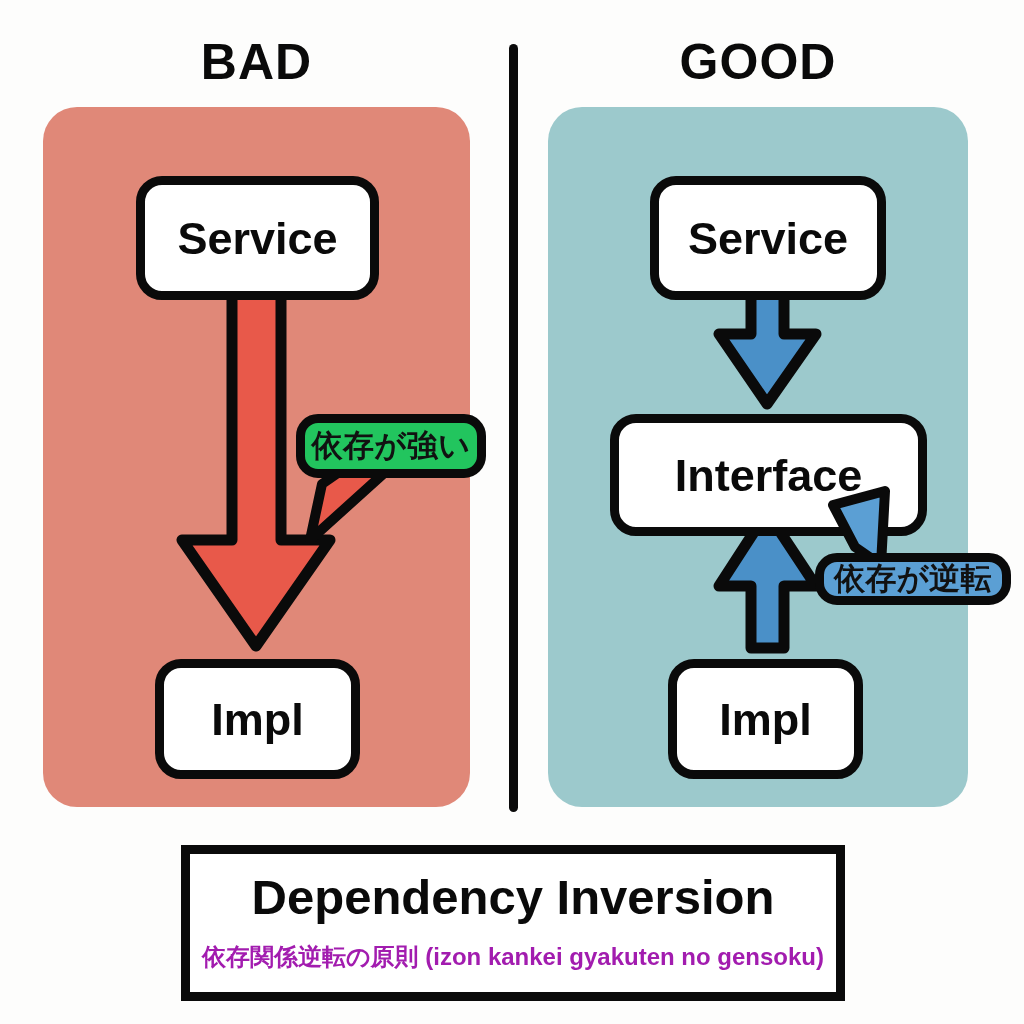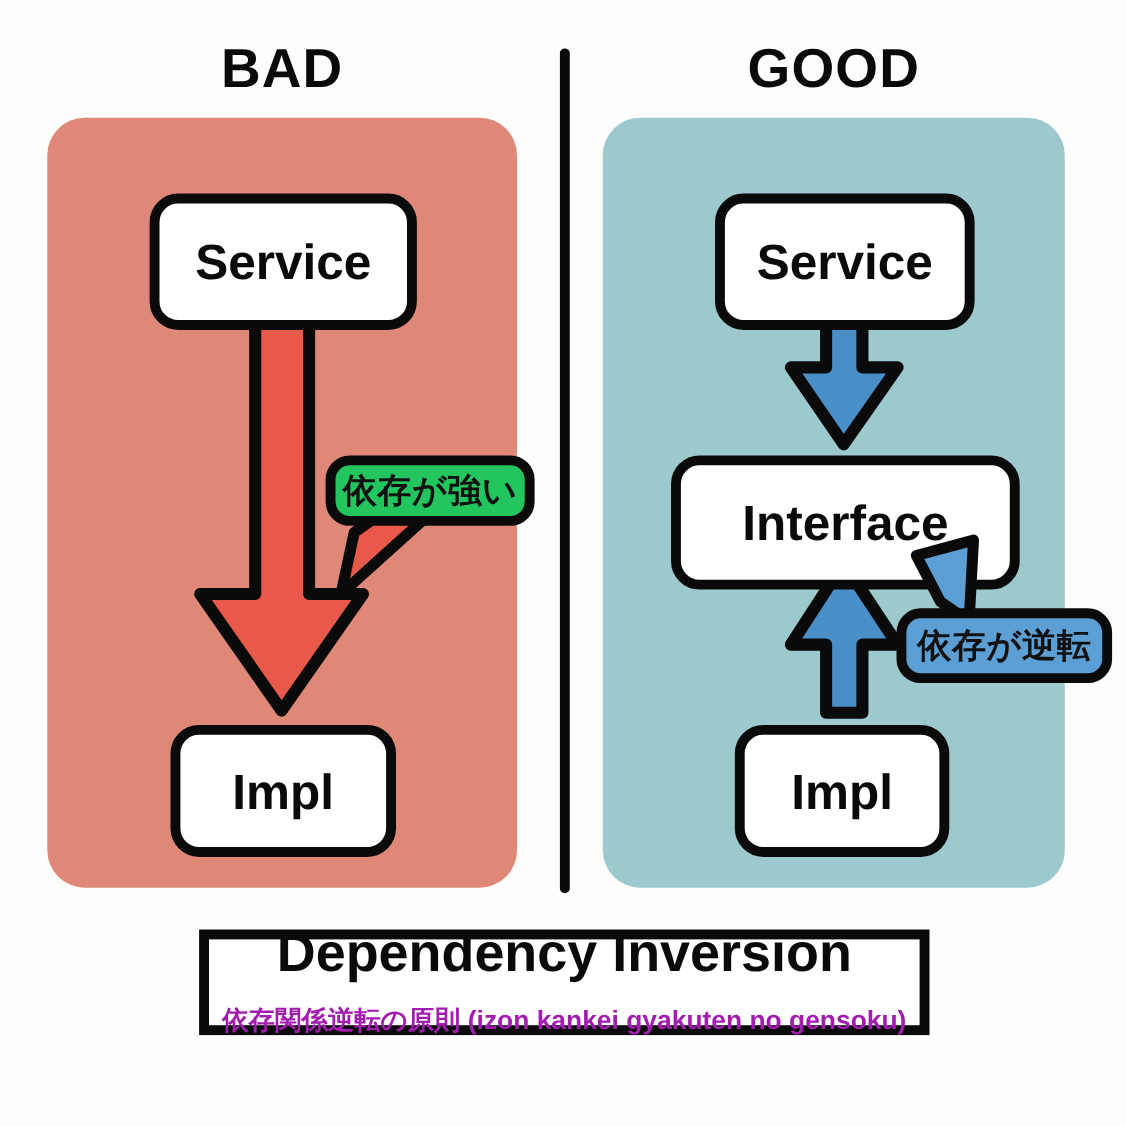--- a/index.html
+++ b/index.html
@@ -106,31 +106,31 @@
   .bubble .body span {
     font-size: 31px;
     font-weight: bold;
     color: #111;
     white-space: nowrap;
     letter-spacing: 0.5px;
   }
   #bubble-bad  { left: 296px; top: 414px; width: 200px; height: 132px; }
   #bubble-bad  .body { left: 0; top: 0; width: 190px; height: 64px; background: #22c55e; }
   #bubble-good { left: 815px; top: 497px; width: 205px; height: 130px; }
-  #bubble-good .body { left: 0; top: 56px; width: 196px; height: 68px; background: #5b9fd4; }
+  #bubble-good .body { left: 0; top: 56px; width: 196px; height: 52px; background: #5b9fd4; }
 
   .bubble-tail { position: absolute; overflow: visible; }
 
   
   #caption {
     position: absolute;
     left: 181px;
     top: 845px;
     width: 664px;
-    height: 96px;
+    height: 156px;
     background: #ffffff;
     border: 9px solid #0a0a0a;
     box-sizing: border-box;
     display: flex;
     flex-direction: column;
     align-items: center;
     justify-content: center;
     z-index: 9;
   }
   #caption-title {

